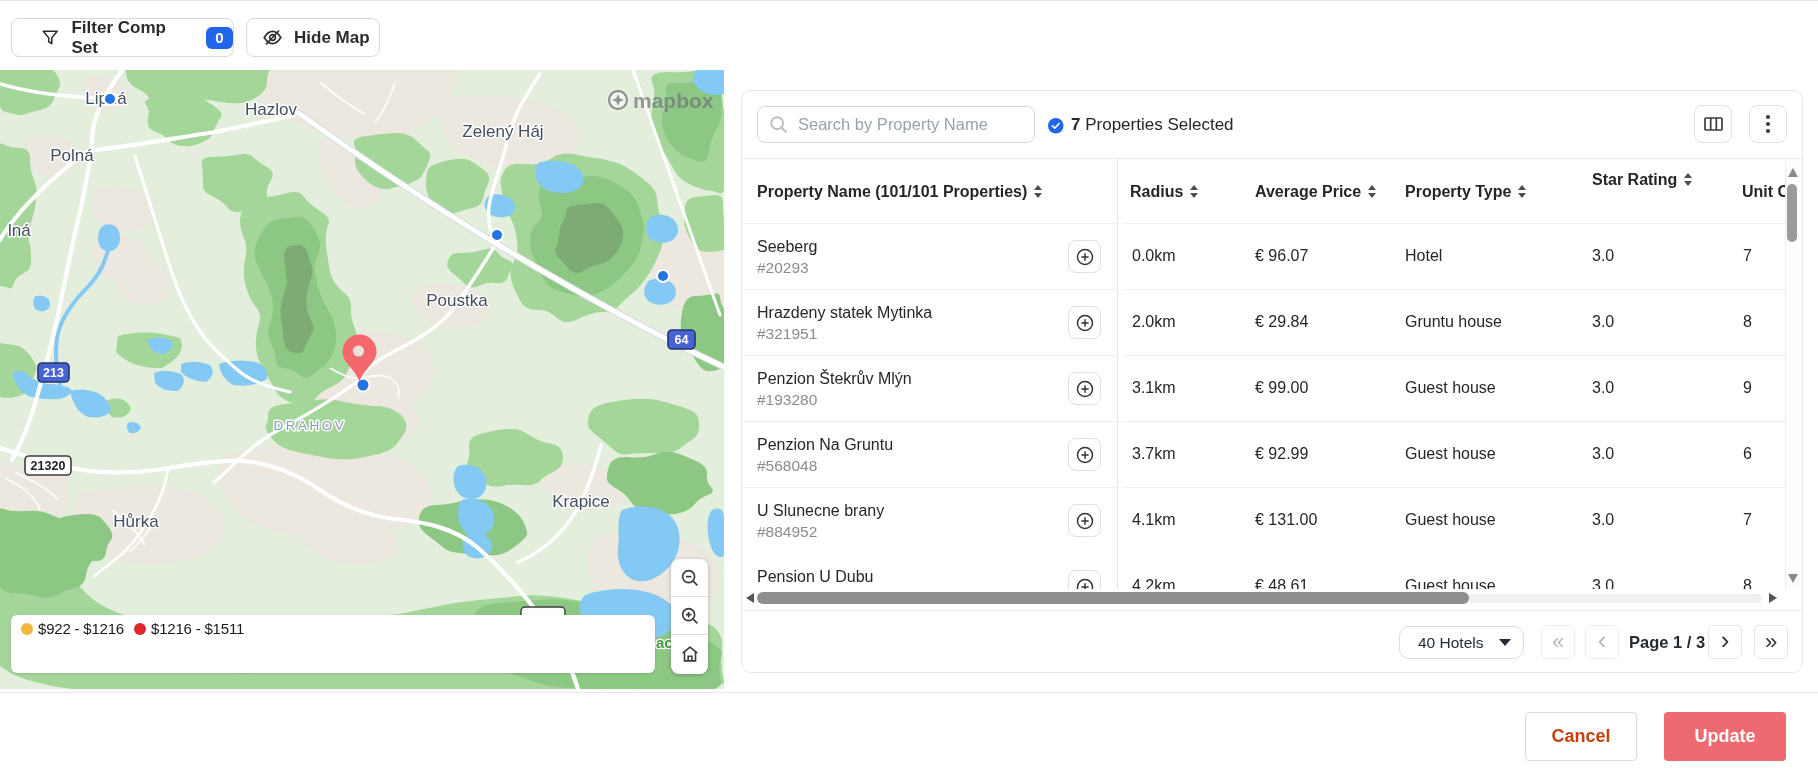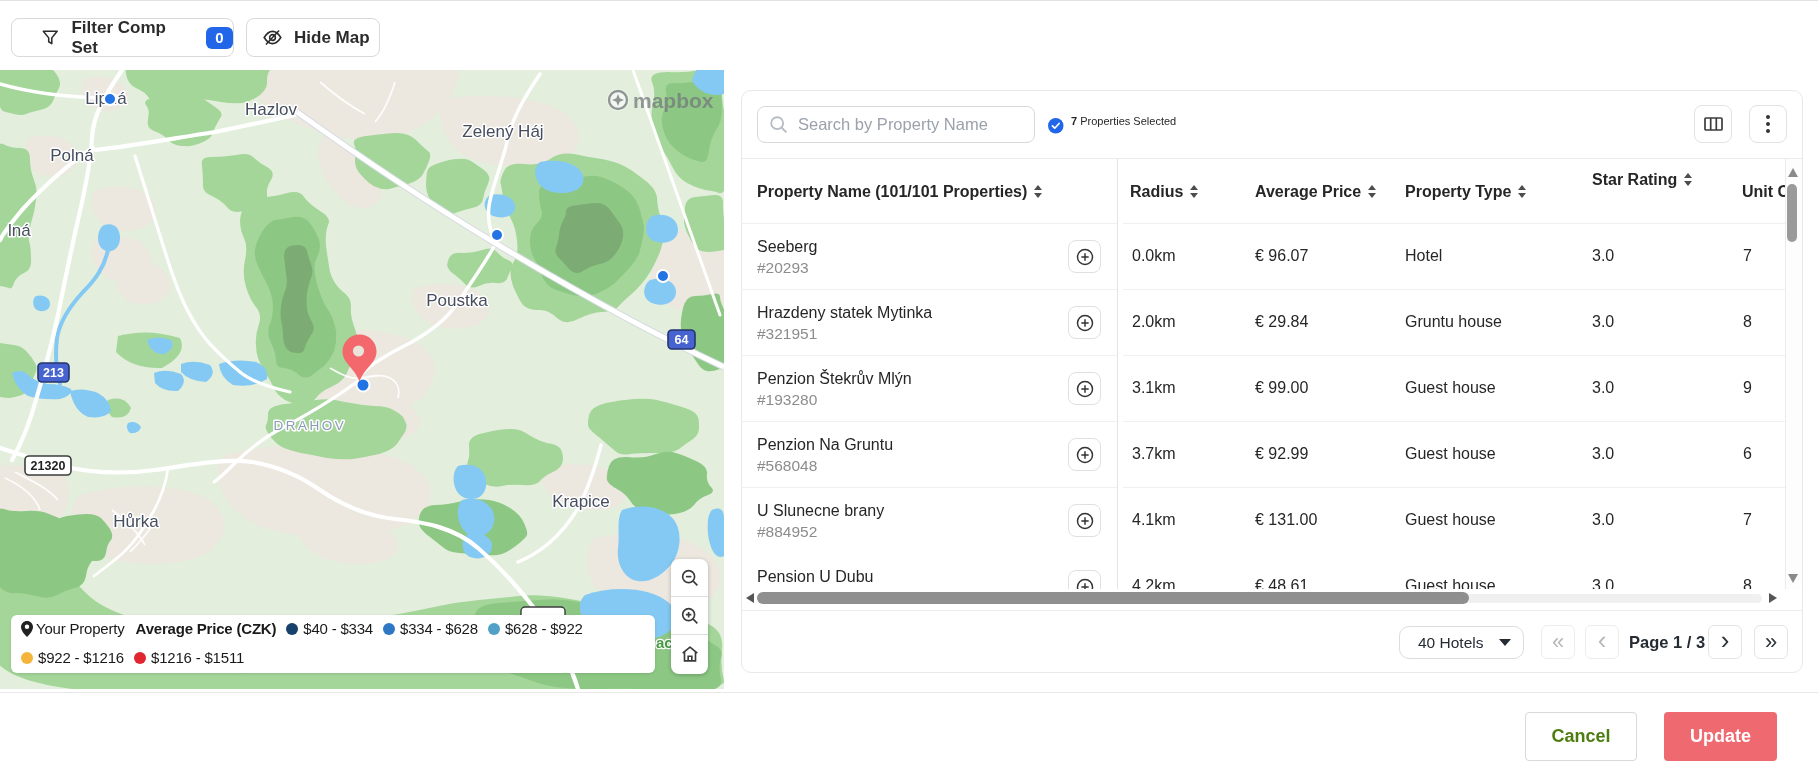--- a/index.html
+++ b/index.html
@@ -248,24 +248,20 @@
       <circle cx="663" cy="206" r="6"></circle>
       <circle cx="363" cy="315" r="6.5"></circle>
     </g>
 
     <path d="M359.5,311.5 C354,297 342.5,293 342.5,281.5 A17,17 0 1 1 376.5,281.5 C376.5,293 365,297 359.5,311.5 Z" fill="#f2686d"></path>
     <circle cx="358.5" cy="281" r="5.6" fill="#e9e3da"></circle>
   </svg>
   </div>
 
   <div class="abs" id="legend">
-    <div class="lrow"><svg width="12" height="16" viewBox="0 0 24 32" style="vertical-align:-3px;margin-right:3px">
-          <path d="M12 0C5.4 0 0 5.4 0 12c0 9 12 20 12 20s12-11 12-20C24 5.4 18.6 0 12 0z" fill="#222"></path>
-          <circle cx="12" cy="11.5" r="4.5" fill="#fff"></circle>
-        </svg>Your Property<b style="margin-left:11px">Average Price (CZK)</b><span class="dot" style="background:#15416b"></span>$40 - $334<span class="dot" style="background:#2d77c4"></span>$334 - $628<span class="dot" style="background:#51a0c8"></span>$628 - $922</div>
     <div class="lrow"><span class="dot" style="background:#f4b53a;margin-left:0"></span>$922 - $1216<span class="dot" style="background:#e0262e"></span>$1216 - $1511</div>
   </div>
 
   <div class="abs" id="zoomctl">
     <div class="cell">
         <svg width="22" height="22" viewBox="0 0 24 24" fill="none" stroke="#3a3a3a" stroke-width="1.8">
           <circle cx="10.5" cy="10.5" r="6.5"></circle>
           <path d="M15.5 15.5 L20 20"></path>
           <path d="M7.5 10.5 L13.5 10.5"></path>
         </svg>
@@ -290,21 +286,21 @@
 
   <div class="abs" id="search">Search by Property Name</div>
   <svg class="abs" style="left:768px;top:113px" width="22" height="22" viewBox="0 0 24 24" fill="none" stroke="#b6bcc4" stroke-width="2">
       <circle cx="10" cy="10" r="6.5"></circle>
       <path d="M15 15 L20 20"></path>
     </svg>
   <svg class="abs" style="left:1048px;top:117px" width="15.5" height="15.5" viewBox="0 0 17 17">
       <circle cx="8.5" cy="8.5" r="8.5" fill="#2166e8"></circle>
       <path d="M4.8 8.7 L7.4 11.2 L12.2 6" stroke="#fff" stroke-width="1.8" fill="none" stroke-linecap="round" stroke-linejoin="round"></path>
     </svg>
-  <div class="abs" style="left:1071px;top:114px;font-size:11px;color:#262626"><b>7</b> Properties Selected</div>
+  <div class="abs" style="left:1071px;top:114px;font-size:17px;color:#262626"><b>7</b> Properties Selected</div>
   <div class="iconbtn" style="left:1694px">
     <svg width="19" height="14" viewBox="0 0 19 14" fill="none" stroke="#3c3c3c" stroke-width="1.7">
         <rect x="1" y="1" width="17" height="12" rx="1"></rect>
         <path d="M6.7 1 L6.7 13 M12.3 1 L12.3 13"></path>
       </svg>
   </div>
   <div class="iconbtn" style="left:1749px">
     <svg width="4" height="18" viewBox="0 0 4 18" fill="#333">
         <circle cx="2" cy="2" r="2"></circle>
         <circle cx="2" cy="9" r="2"></circle>
@@ -426,16 +422,16 @@
   <div class="abs" style="left:742px;top:609px;width:1060px;height:1px;background:#ececec"></div>
 
   <div class="abs" style="left:1399px;top:625px;width:125px;height:33px;border:1px solid #dcdcdc;border-radius:10px;font-size:15.5px;color:#252b33;line-height:31px;padding-left:18px">40 Hotels<span style="display:inline-block;margin-left:16px;vertical-align:2px;border-left:6px solid transparent;border-right:6px solid transparent;border-top:7px solid #252b33"></span></div>
   <div class="pgbtn pg-dis" style="left:1541px;font-size:22px">«</div>
   <div class="pgbtn pg-dis" style="left:1585px;font-size:26px;padding-bottom:4px">‹</div>
   <div class="abs" style="left:1629px;top:632px;font-size:16.5px;font-weight:bold;color:#252b33">Page 1 / 3</div>
   <div class="pgbtn pg-en" style="left:1708px;font-size:26px;padding-bottom:4px">›</div>
   <div class="pgbtn pg-en" style="left:1754px;font-size:22px">»</div>
 
   <div class="abs" style="left:0;top:691px;width:1818px;height:1px;background:#e8e8e8"></div>
-  <div class="footbtn" style="left:1525px;width:112px;border:1px solid #d9d9d9;background:#fff;color:#4d7c0f">Cancel</div>
-  <div class="footbtn" style="left:1664px;width:113px;background:#ef6a70;color:#fff">Update</div>
+  <div class="footbtn" style="left:1525px;width:112px;border:1px solid #d9d9d9;background:#fff;color:#c2410c">Cancel</div>
+  <div class="footbtn" style="left:1664px;width:122px;background:#ef6a70;color:#fff">Update</div>
 
 </div>
 
 </body></html>

